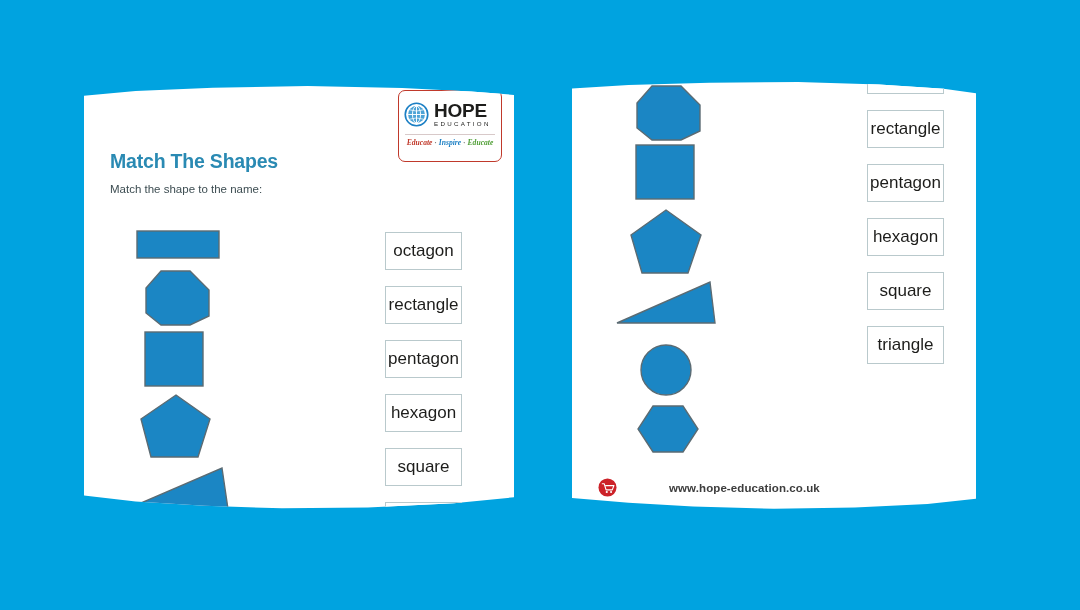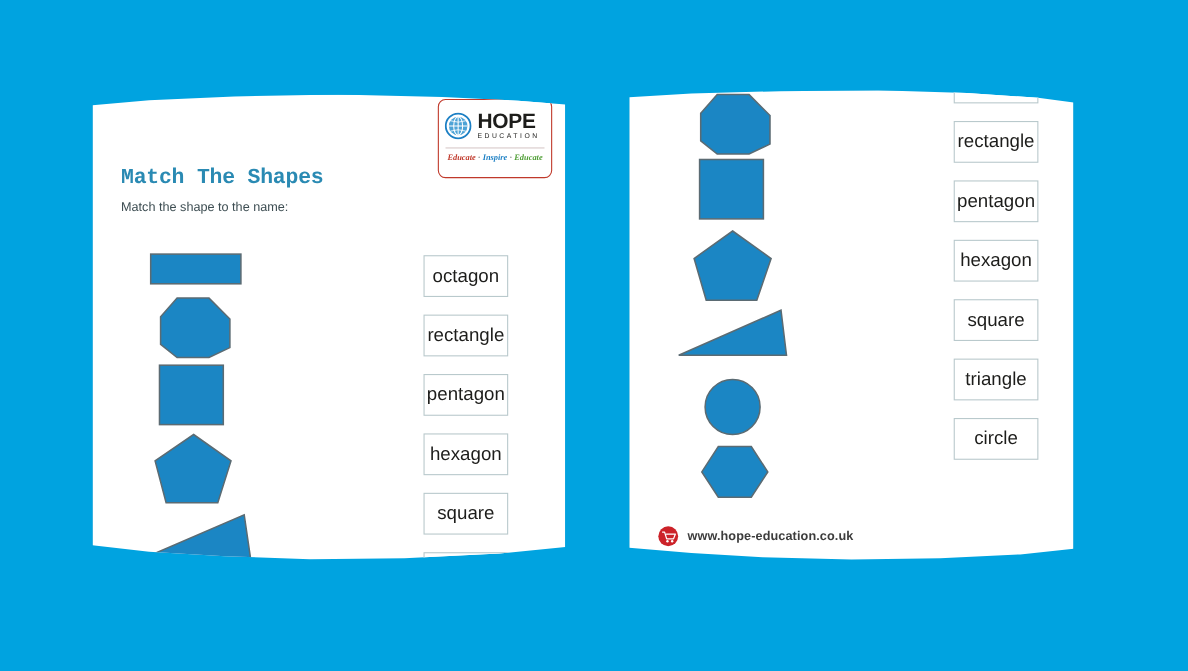--- a/index.html
+++ b/index.html
@@ -120,21 +120,20 @@
 
   
   .sheet-title {
     position: absolute;
     left: 26px;
     top: 64px;
     font-size: 19.5px;
     font-weight: bold;
     color: #2a8ab3;
     letter-spacing: -0.2px;
-    font-family: Liberation Mono, monospace;
   }
   .sheet-subtitle {
     position: absolute;
     left: 26px;
     top: 97px;
     font-size: 11.5px;
     color: #3d4d52;
   }
 
   
@@ -165,20 +164,21 @@
     display: flex;
     align-items: center;
     gap: 8px;
   }
   .cart-icon { width: 19px; height: 19px; flex: 0 0 19px; }
   .footer-url {
     font-size: 11.5px;
     font-weight: bold;
     color: #3d3d3d;
     letter-spacing: 0.1px;
+    margin-left: 44px;
   }
 </style>
 </head>
 <body>
 
 <div class="sheet" id="sheet-left">
 
 
   <div class="logo-box">
     <div class="logo-top">
@@ -296,21 +296,20 @@
 
   </div>
 
   <div class="word-col" style="left:262px; top:-26px; width:110px;">
     <div class="word-box" style="margin-bottom:16px;">octagon</div>
     <div class="word-box" style="margin-bottom:16px;">rectangle</div>
     <div class="word-box" style="margin-bottom:16px;">pentagon</div>
     <div class="word-box" style="margin-bottom:16px;">hexagon</div>
     <div class="word-box" style="margin-bottom:16px;">square</div>
     <div class="word-box" style="margin-bottom:16px;">triangle</div>
-    <div class="word-box">circle</div>
   </div>
 
   <div class="footer" style="left:26px; top:396px;">
     <svg class="cart-icon" viewBox="0 0 40 40">
       <circle cx="20" cy="20" r="19" fill="#cc2229"></circle>
       <path d="M9 12 h4 l4 13 h13 l3.5 -9 h-17" fill="none" stroke="#ffffff" stroke-width="2.4" stroke-linecap="round" stroke-linejoin="round"></path>
       <circle cx="18.5" cy="29.5" r="2.3" fill="#ffffff"></circle>
       <circle cx="27.5" cy="29.5" r="2.3" fill="#ffffff"></circle>
     </svg>
     <span class="footer-url">www.hope-education.co.uk</span>

